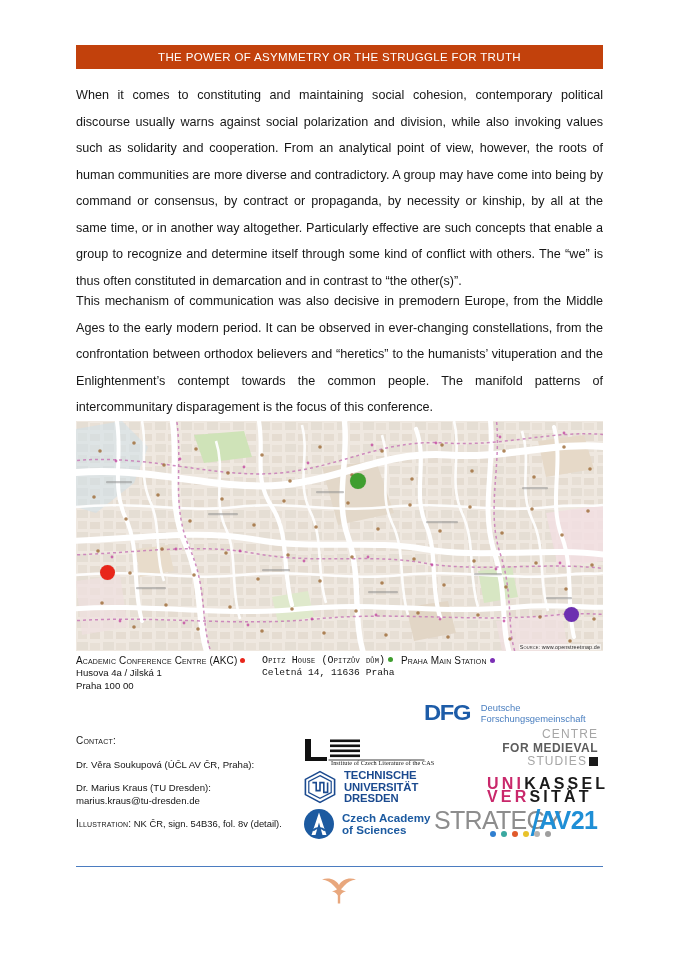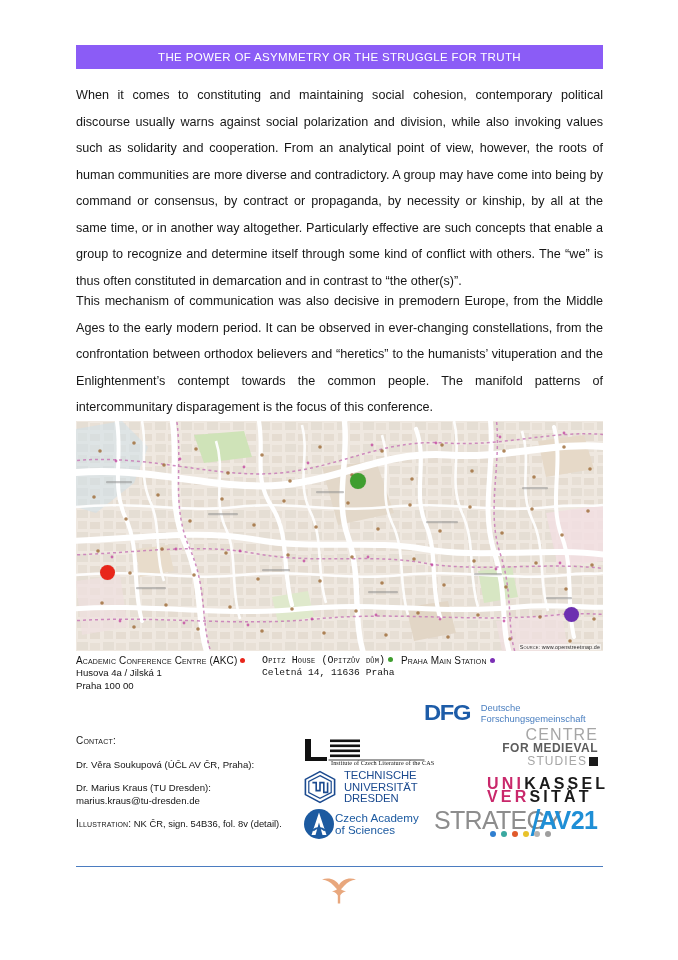--- a/index.html
+++ b/index.html
@@ -23,21 +23,21 @@
     height: 960px;
   }
 
   
   .title-band {
     position: absolute;
     left: 76px;
     top: 45px;
     width: 527px;
     height: 24px;
-    background: #8b5cf6;
+    background: #c2410c;
     display: flex;
     align-items: center;
     justify-content: center;
   }
   .title-band-text {
     color: #ffffff;
     font-size: 11.5px;
     letter-spacing: 0.35px;
     white-space: nowrap;
     font-weight: 400;
@@ -185,21 +185,21 @@
 
   
   .logo-cms {
     position: absolute;
     left: 462px;
     top: 728px;
     width: 136px;
     text-align: right;
     line-height: 13.5px;
   }
-  .cms-l1 { font-size: 16px; color: #a6a6a6; letter-spacing: 1.1px; }
+  .cms-l1 { font-size: 12px; color: #a6a6a6; letter-spacing: 1.1px; }
   .cms-l2 { font-size: 12px; color: #5c5c5c; letter-spacing: 0.5px; font-weight: 600; }
   .cms-l3 { font-size: 12px; color: #a6a6a6; letter-spacing: 1.1px; }
   .cms-square {
     display: inline-block;
     width: 9px; height: 9px;
     background: #1a1a1a;
     vertical-align: -1px;
     margin-left: 2px;
   }
 
@@ -226,21 +226,21 @@
   .logo-tud {
     position: absolute;
     left: 303px;
     top: 770px;
     display: flex;
     align-items: center;
   }
   .tud-words {
     margin-left: 7px;
     font-size: 11.3px;
-    font-weight: normal;
+    font-weight: bold;
     line-height: 11.6px;
     color: #1b4a8f;
     letter-spacing: -0.1px;
   }
 
   
   .logo-kassel {
     position: absolute;
     left: 487px;
     top: 778px;
@@ -252,22 +252,23 @@
 
   
   .logo-cas {
     position: absolute;
     left: 303px;
     top: 808px;
     display: flex;
     align-items: center;
   }
   .cas-words {
+    margin-left: 7px;
     font-size: 11.6px;
-    font-weight: normal;
+    font-weight: bold;
     line-height: 12.5px;
     color: #1c5aa0;
   }
 
   
   .logo-av21 {
     position: absolute;
     left: 434px;
     top: 806px;
     width: 172px;

